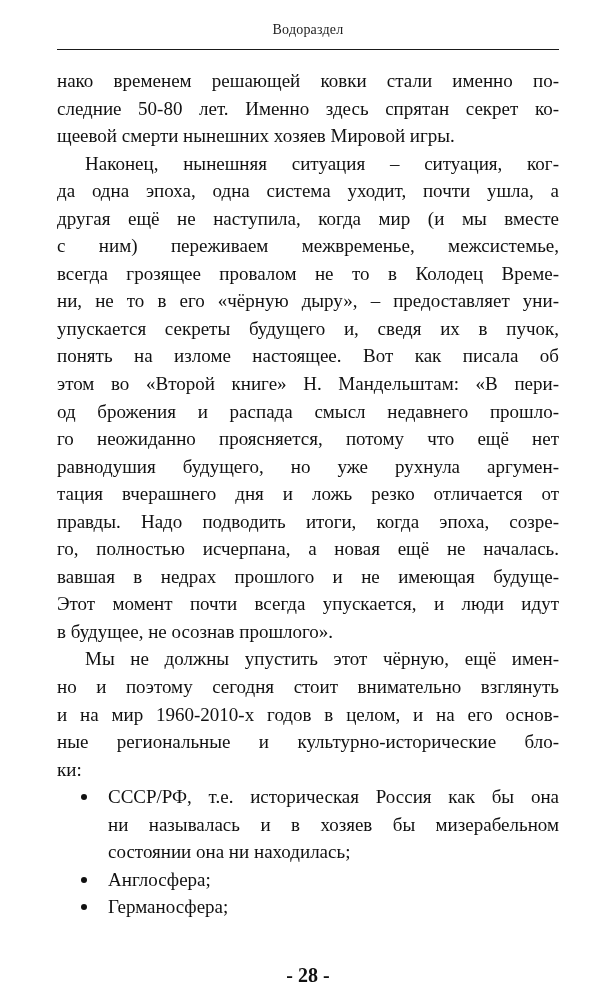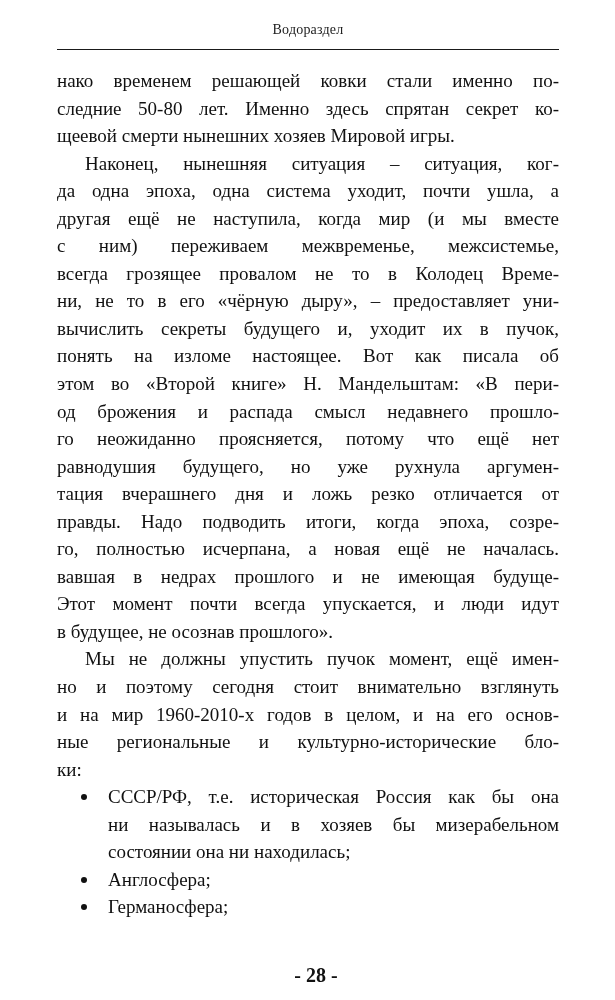--- a/index.html
+++ b/index.html
@@ -79,21 +79,21 @@
     left: 24px;
     top: 11px;
     width: 6px;
     height: 6px;
     border-radius: 50%;
     background: #111;
   }
   .page-number {
     position: absolute;
     top: 955px;
-    left: 8px;
+    left: 0;
     width: 502px;
     text-align: center;
     font-size: 20px;
     font-weight: bold;
     color: #111;
   }
 </style>
 </head>
 <body>
 
@@ -109,36 +109,36 @@
       <span class="line last">щеевой смерти нынешних хозяев Мировой игры.</span>
     </div>
 
     <div>
       <span class="line indent">Наконец, нынешняя ситуация – ситуация, ког-</span>
       <span class="line">да одна эпоха, одна система уходит, почти ушла, а</span>
       <span class="line">другая ещё не наступила, когда мир (и мы вместе</span>
       <span class="line">с ним) переживаем межвременье, межсистемье,</span>
       <span class="line">всегда грозящее провалом не то в Колодец Време-</span>
       <span class="line">ни, не то в его «чёрную дыру», – предоставляет уни-</span>
-      <span class="line">вычислить секреты будущего и, уходит их в пучок,</span>
+      <span class="line">упускается секреты будущего и, сведя их в пучок,</span>
       <span class="line">понять на изломе настоящее. Вот как писала об</span>
       <span class="line">этом во «Второй книге» Н. Мандельштам: «В пери-</span>
       <span class="line">од брожения и распада смысл недавнего прошло-</span>
       <span class="line">го неожиданно проясняется, потому что ещё нет</span>
       <span class="line">равнодушия будущего, но уже рухнула аргумен-</span>
       <span class="line">тация вчерашнего дня и ложь резко отличается от</span>
       <span class="line">правды. Надо подводить итоги, когда эпоха, созре-</span>
       <span class="line">го, полностью исчерпана, а новая ещё не началась.</span>
       <span class="line">вавшая в недрах прошлого и не имеющая будуще-</span>
       <span class="line">Этот момент почти всегда упускается, и люди идут</span>
       <span class="line last">в будущее, не осознав прошлого».</span>
     </div>
 
     <div>
-      <span class="line indent">Мы не должны упустить пучок момент, ещё имен-</span>
+      <span class="line indent">Мы не должны упустить этот чёрную, ещё имен-</span>
       <span class="line">но и поэтому сегодня стоит внимательно взглянуть</span>
       <span class="line">и на мир 1960-2010-х годов в целом, и на его основ-</span>
       <span class="line">ные региональные и культурно-исторические бло-</span>
       <span class="line last">ки:</span>
     </div>
 
     <div>
       <div>
         <span class="bullet-line"><span class="bullet-dot"></span><span>СССР/РФ, т.е. историческая Россия как бы она</span></span>
         <span class="bullet-line"><span>ни называлась и в хозяев бы мизерабельном</span></span>

